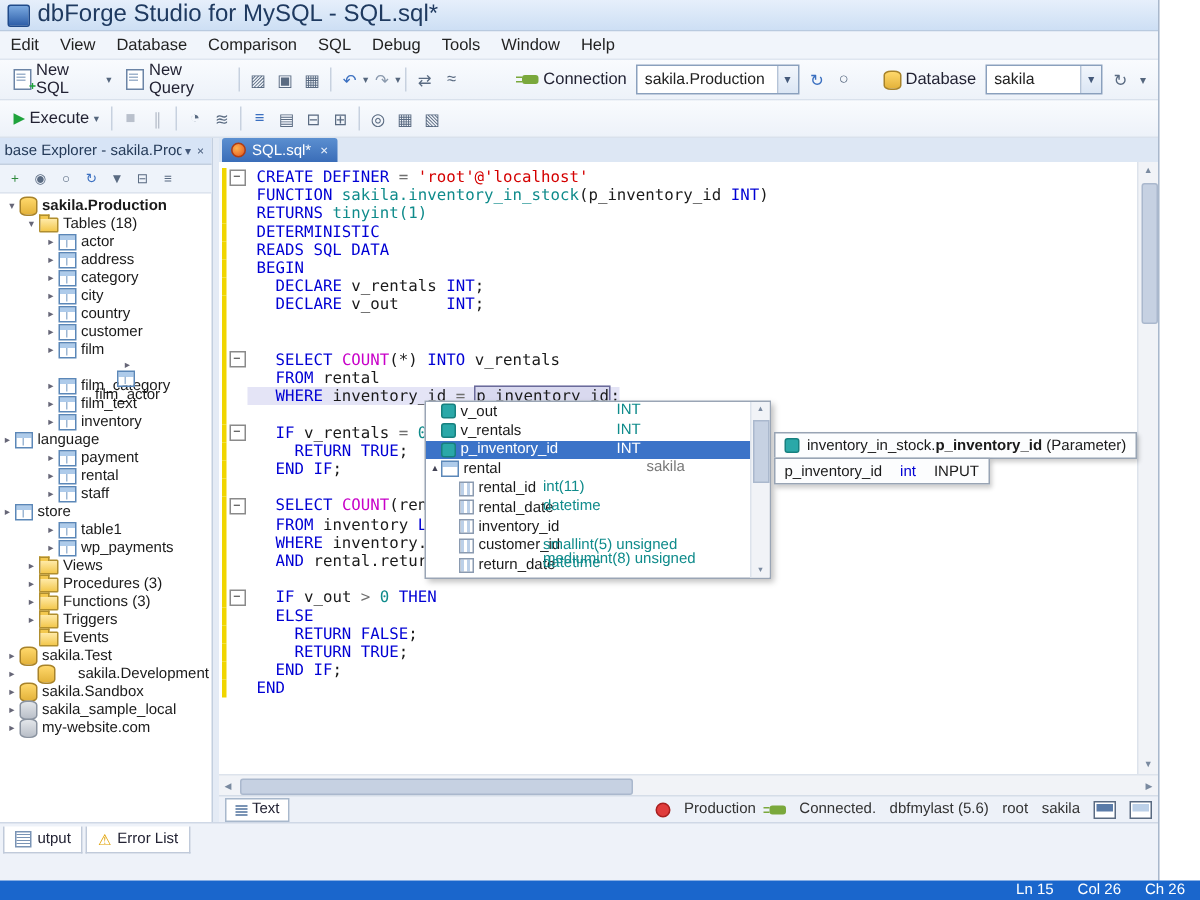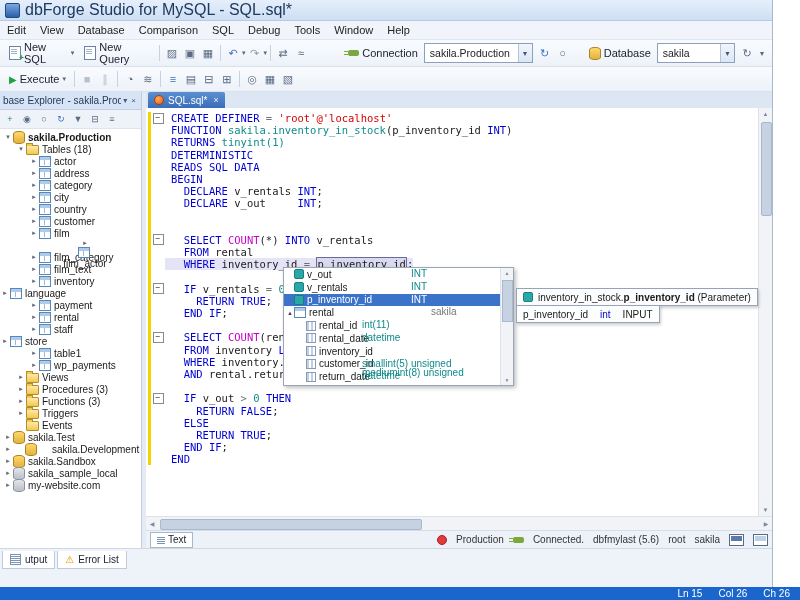--- a/index.html
+++ b/index.html
@@ -445,22 +445,22 @@
                 <div class="code-line"><span class="change-bar"></span><span class="fold-col"><span class="fold-box">−</span></span><span class="code-text"><span class="sg-p">  </span><span class="sg-k">IF</span><span class="sg-p"> v_rentals </span><span class="sg-g">= </span><span class="sg-n">0</span><span class="sg-k"> THEN</span></span></div>
                 <div class="code-line"><span class="change-bar"></span><span class="fold-col"></span><span class="code-text"><span class="sg-p">    </span><span class="sg-k">RETURN TRUE</span><span class="sg-p">;</span></span></div>
                 <div class="code-line"><span class="change-bar"></span><span class="fold-col"></span><span class="code-text"><span class="sg-p">  </span><span class="sg-k">END IF</span><span class="sg-p">;</span></span></div>
                 <div class="code-line"><span class="change-bar"></span><span class="fold-col"></span><span class="code-text"></span></div>
                 <div class="code-line"><span class="change-bar"></span><span class="fold-col"><span class="fold-box">−</span></span><span class="code-text"><span class="sg-p">  </span><span class="sg-k">SELECT</span><span class="sg-p"> </span><span class="sg-f">COUNT</span><span class="sg-p">(rental_id)</span><span class="sg-k"> INTO</span><span class="sg-p"> v_out</span></span></div>
                 <div class="code-line"><span class="change-bar"></span><span class="fold-col"></span><span class="code-text"><span class="sg-p">  </span><span class="sg-k">FROM</span><span class="sg-p"> inventory </span><span class="sg-k">LEFT JOIN</span><span class="sg-p"> rental </span><span class="sg-k">USING</span><span class="sg-p">(inventory_id)</span></span></div>
                 <div class="code-line"><span class="change-bar"></span><span class="fold-col"></span><span class="code-text"><span class="sg-p">  </span><span class="sg-k">WHERE</span><span class="sg-p"> inventory.inventory_id </span><span class="sg-g">= </span><span class="sg-p">p_inventory_id</span></span></div>
                 <div class="code-line"><span class="change-bar"></span><span class="fold-col"></span><span class="code-text"><span class="sg-p">  </span><span class="sg-k">AND</span><span class="sg-p"> rental.return_date </span><span class="sg-k">IS NULL</span><span class="sg-p">;</span></span></div>
                 <div class="code-line"><span class="change-bar"></span><span class="fold-col"></span><span class="code-text"></span></div>
                 <div class="code-line"><span class="change-bar"></span><span class="fold-col"><span class="fold-box">−</span></span><span class="code-text"><span class="sg-p">  </span><span class="sg-k">IF</span><span class="sg-p"> v_out </span><span class="sg-g">&gt; </span><span class="sg-n">0</span><span class="sg-k"> THEN</span></span></div>
+                <div class="code-line"><span class="change-bar"></span><span class="fold-col"></span><span class="code-text"><span class="sg-p">  </span><span class="sg-k">ELSE</span></span></div>
                 <div class="code-line"><span class="change-bar"></span><span class="fold-col"></span><span class="code-text"><span class="sg-p">    </span><span class="sg-k">RETURN FALSE</span><span class="sg-p">;</span></span></div>
-                <div class="code-line"><span class="change-bar"></span><span class="fold-col"></span><span class="code-text"><span class="sg-p">  </span><span class="sg-k">ELSE</span></span></div>
                 <div class="code-line"><span class="change-bar"></span><span class="fold-col"></span><span class="code-text"><span class="sg-p">    </span><span class="sg-k">RETURN TRUE</span><span class="sg-p">;</span></span></div>
                 <div class="code-line"><span class="change-bar"></span><span class="fold-col"></span><span class="code-text"><span class="sg-p">  </span><span class="sg-k">END IF</span><span class="sg-p">;</span></span></div>
                 <div class="code-line"><span class="change-bar"></span><span class="fold-col"></span><span class="code-text"><span class="sg-k">END</span></span></div>
               </div>
           </div>
           <div class="vscroll">
             <span class="sarrow" style="top:0">▲</span>
             <span class="vthumb"></span>
             <span class="sarrow" style="bottom:0">▼</span>
           </div>

